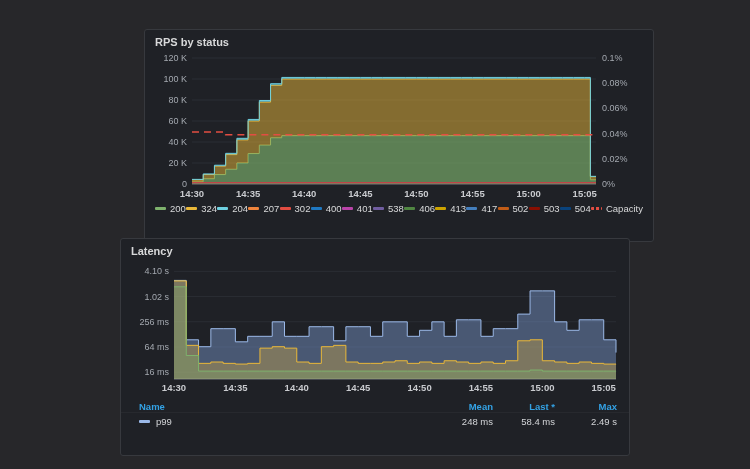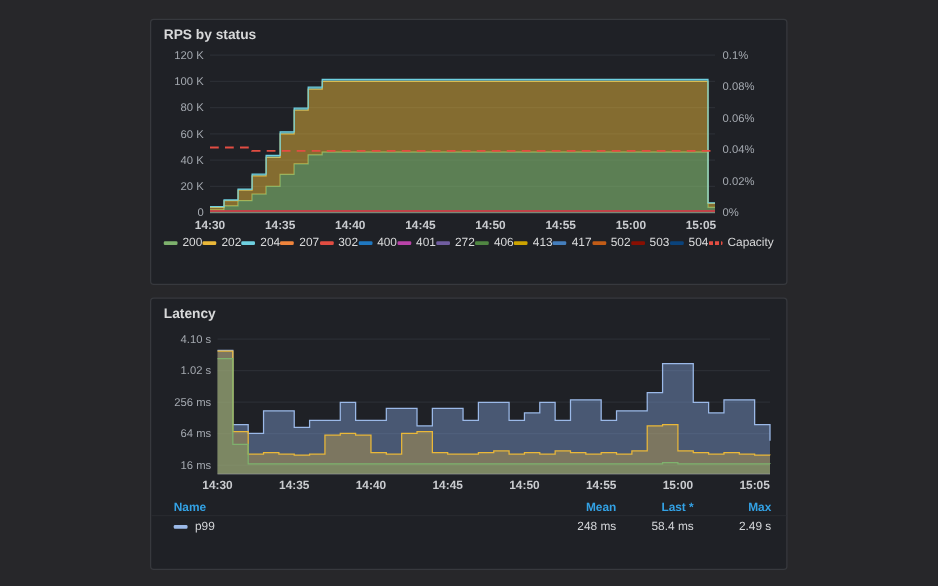--- a/index.html
+++ b/index.html
@@ -1,20 +1,20 @@
 <!DOCTYPE html>
 <html><head>
 <meta charset="utf-8">
 <style>
   html,body{margin:0;padding:0;background:#27272a;}
   body{font-family:"Liberation Sans",sans-serif;}
   .screen{position:relative;width:750px;height:469px;background:#27272a;overflow:hidden;}
   .panel{position:absolute;left:120px;width:510px;background:#1f2126;border:1px solid #37393e;
          border-radius:3px;box-sizing:border-box;}
-  #panel-rps{top:15px;height:213px;}
+  #panel-rps{top:29px;height:213px;margin-left:24px;}
   #panel-latency{top:238px;height:218px;}
   .panel-title{height:18px;padding:6px 10px 0;font-size:11px;font-weight:700;color:#d8d9da;cursor:pointer;}
   svg{display:block;margin:0 auto;}
   svg text{font-family:"Liberation Sans",sans-serif;}
   .ytick{font-size:9px;fill:#a4a9b0;}
   .xtick{font-size:9.5px;fill:#c9cbcf;font-weight:600;}
   .grid{stroke:#2b2e34;stroke-width:1;}
   .axisline{stroke:#75797f;stroke-width:1;}
   .legend-row{display:flex;align-items:center;padding:1px 10px;}
   .legend-row.spread{justify-content:space-between;}
@@ -74,21 +74,21 @@
         <path d="M40,78.025L51.22222222222222,78.025L51.22222222222222,78.025L62.44444444444444,78.025L62.44444444444444,78.025L73.66666666666666,78.025L73.66666666666666,80.65L84.88888888888889,80.65L84.88888888888889,80.65L96.11111111111111,80.65L96.11111111111111,80.65L107.33333333333333,80.65L107.33333333333333,80.65L118.55555555555556,80.65L118.55555555555556,80.65L129.77777777777777,80.65L129.77777777777777,80.65L141,80.65L141,80.65L152.22222222222223,80.65L152.22222222222223,80.65L163.44444444444446,80.65L163.44444444444446,80.65L174.66666666666666,80.65L174.66666666666666,80.65L185.88888888888889,80.65L185.88888888888889,80.65L197.11111111111111,80.65L197.11111111111111,80.65L208.33333333333334,80.65L208.33333333333334,80.65L219.55555555555554,80.65L219.55555555555554,80.65L230.77777777777777,80.65L230.77777777777777,80.65L242,80.65L242,80.65L253.22222222222223,80.65L253.22222222222223,80.65L264.44444444444446,80.65L264.44444444444446,80.65L275.6666666666667,80.65L275.6666666666667,80.65L286.8888888888889,80.65L286.8888888888889,80.65L298.1111111111111,80.65L298.1111111111111,80.65L309.3333333333333,80.65L309.3333333333333,80.65L320.55555555555554,80.65L320.55555555555554,80.65L331.77777777777777,80.65L331.77777777777777,80.65L343,80.65L343,80.65L354.22222222222223,80.65L354.22222222222223,80.65L365.44444444444446,80.65L365.44444444444446,80.65L376.6666666666667,80.65L376.6666666666667,80.65L387.8888888888889,80.65L387.8888888888889,80.65L399.1111111111111,80.65L399.1111111111111,80.65L410.3333333333333,80.65L410.3333333333333,80.65L421.55555555555554,80.65L421.55555555555554,80.65L432.77777777777777,80.65L432.77777777777777,80.65L438.3888888888889,80.65L438.3888888888889,80.65L444,80.65L444,80.65" fill="none" stroke="#E24D42" stroke-width="1.5" stroke-dasharray="7 5"></path>
         <path d="M40,128.74L51.22222222222222,128.74L62.44444444444444,128.74L73.66666666666666,128.74L84.88888888888889,128.74L96.11111111111111,128.74L107.33333333333333,128.74L118.55555555555556,128.74L129.77777777777777,128.74L141,128.74L152.22222222222223,128.74L163.44444444444446,128.74L174.66666666666666,128.74L185.88888888888889,128.74L197.11111111111111,128.74L208.33333333333334,128.74L219.55555555555554,128.74L230.77777777777777,128.74L242,128.74L253.22222222222223,128.74L264.44444444444446,128.74L275.6666666666667,128.74L286.8888888888889,128.74L298.1111111111111,128.74L309.3333333333333,128.74L320.55555555555554,128.74L331.77777777777777,128.74L343,128.74L354.22222222222223,128.74L365.44444444444446,128.74L376.6666666666667,128.74L387.8888888888889,128.74L399.1111111111111,128.74L410.3333333333333,128.74L421.55555555555554,128.74L432.77777777777777,128.74L438.3888888888889,128.74L444,128.74" fill="none" stroke="#E02F44" stroke-width="1.2"></path>
       </svg>
     <div class="legend-row spread" id="rps-legend">
         <span class="legend-item">
           <span class="legend-icon" style="background: rgb(126, 178, 109);"></span>
           <span class="legend-label">200</span>
         </span>
         <span class="legend-item">
           <span class="legend-icon" style="background: rgb(234, 184, 57);"></span>
-          <span class="legend-label">202</span>
+          <span class="legend-label">324</span>
         </span>
         <span class="legend-item">
           <span class="legend-icon" style="background: rgb(110, 208, 224);"></span>
           <span class="legend-label">204</span>
         </span>
         <span class="legend-item">
           <span class="legend-icon" style="background: rgb(239, 132, 60);"></span>
           <span class="legend-label">207</span>
         </span>
         <span class="legend-item">
@@ -98,21 +98,21 @@
         <span class="legend-item">
           <span class="legend-icon" style="background: rgb(31, 120, 193);"></span>
           <span class="legend-label">400</span>
         </span>
         <span class="legend-item">
           <span class="legend-icon" style="background: rgb(186, 67, 169);"></span>
           <span class="legend-label">401</span>
         </span>
         <span class="legend-item">
           <span class="legend-icon" style="background: rgb(112, 93, 160);"></span>
-          <span class="legend-label">272</span>
+          <span class="legend-label">538</span>
         </span>
         <span class="legend-item">
           <span class="legend-icon" style="background: rgb(80, 134, 66);"></span>
           <span class="legend-label">406</span>
         </span>
         <span class="legend-item">
           <span class="legend-icon" style="background: rgb(204, 163, 0);"></span>
           <span class="legend-label">413</span>
         </span>
         <span class="legend-item">

